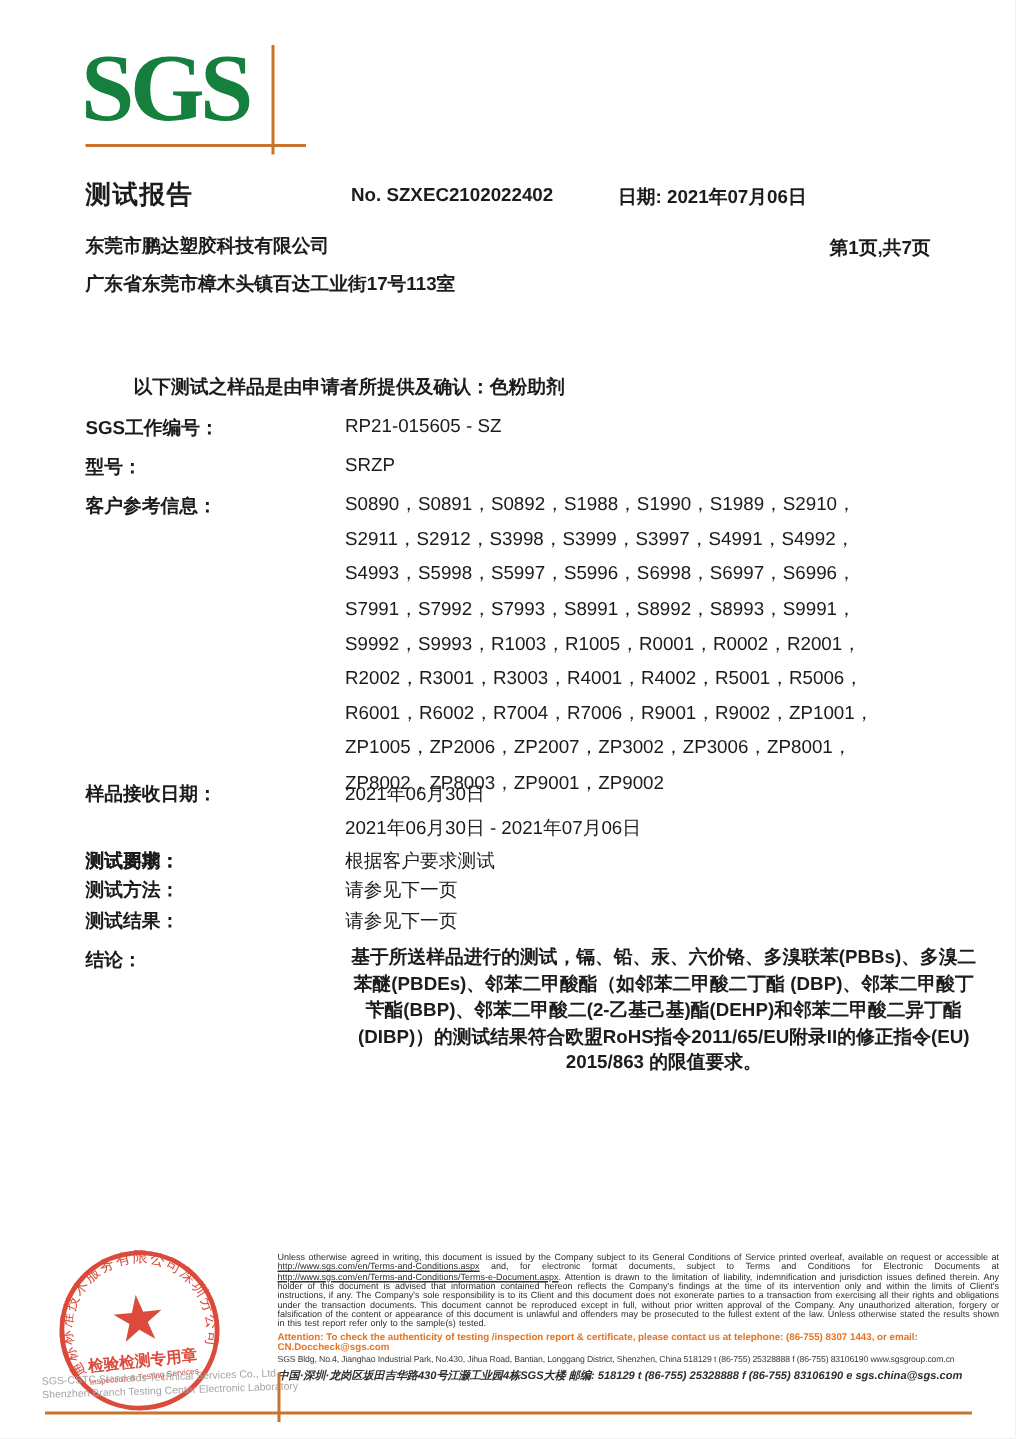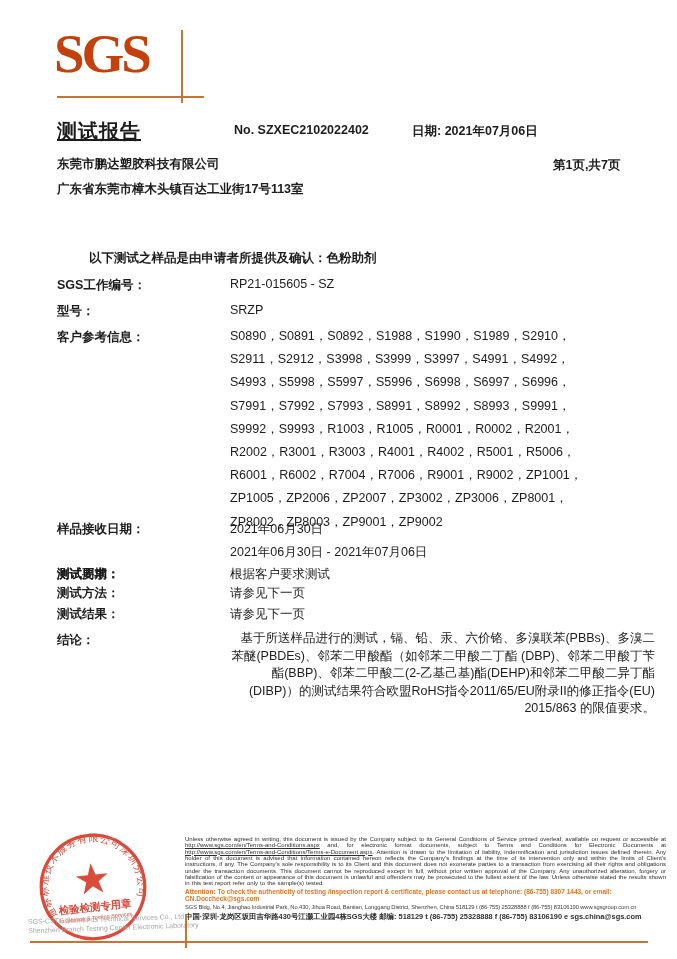--- a/index.html
+++ b/index.html
@@ -6,44 +6,44 @@
   html,body { background:#e8e8e8; }
   body { font-family:"Liberation Sans","DejaVu Sans",sans-serif; }
   .page {
     position:relative; width:677px; height:959px; margin:0 auto;
     background:#ffffff; overflow:hidden; color:#1c1c1c;
   }
   .abs { position:absolute; }
 
   
   .logo-text {
-    left:54px; top:22px; font-size:55px; font-weight:800;
-    color:#c2410c; letter-spacing:-3px;
+    left:54px; top:22px; font-size:64px; font-weight:800;
+    color:#15803d; letter-spacing:-3px;
     font-family:"Liberation Serif","DejaVu Serif",serif;
     text-align:right;
   }
   .logo-hline { left:57px; top:96px; width:147px; height:2px; background:#c8742f; }
   .logo-vline { left:181px; top:30px; width:2px; height:73px; background:#c8742f; }
 
   
-  .doc-title { left:57px; top:118px; font-size:20px; font-weight:700; letter-spacing:1px;text-decoration:underline; }
+  .doc-title { left:57px; top:118px; font-size:17px; font-weight:700; letter-spacing:1px; }
   .report-no { left:234px; top:123px; font-size:12.5px; font-weight:700; }
   .report-date { left:412px; top:123px; font-size:12.5px; font-weight:700; }
   .page-ind { left:553px; top:123px; font-size:12.5px; font-weight:700;margin-top:34px; }
 
   .applicant-name { left:57px; top:156px; font-size:12.5px; font-weight:700;text-align:right; }
   .applicant-addr { left:57px; top:181px; font-size:12.5px; font-weight:700; }
 
   .statement { left:57px; top:250px; font-size:12.5px; font-weight:700;margin-left:32px; }
 
   
   .flabel { left:57px; font-size:12.5px; font-weight:700; }
   .fvalue { left:230px; font-size:12.5px; font-weight:400; }
   .multiline { white-space:pre-line; line-height:23.2px; }
-  .concl { width:425px; line-height:17.6px; text-align:right; }
+  .concl { width:425px; line-height:17.6px; text-align:center;font-weight:bold; }
 
   
   .seal { left:34px; top:828px; width:118px; height:118px; transform:rotate(-6deg); opacity:.92; }
   .seal svg { width:100%; height:100%; }
   .seal-company {
     left:28px; top:915px; width:178px; color:#a5a5a5; font-size:7px;
     line-height:8.6px; transform:rotate(-2deg);
   }
   .footer-right { left:185px; top:836px; width:481px; }
   .legal {
@@ -55,20 +55,21 @@
     margin-top:1px; font-size:6.5px; line-height:7.2px; font-weight:700;
     color:#e8731e;
   }
   .addr-en {
     margin-top:2px; font-size:5.8px; color:#3c3c3c; white-space:nowrap;
     letter-spacing:-.1px;
   }
   .addr-cn {
     margin-top:2px; font-size:7.4px; font-weight:700; color:#2e2e2e;
     white-space:nowrap;
+    font-style:italic;
   }
   .foot-hline { left:30px; top:941px; width:618px; height:2px; background:#c8742f; }
   .foot-vline { left:185px; top:915px; width:2px; height:33px; background:#c8742f; }
   .member { left:0; top:945px; width:648px; text-align:right; font-size:9.5px; color:#2e2e2e; }
 </style>
 </head>
 <body>
 
 <div class="page">
 

